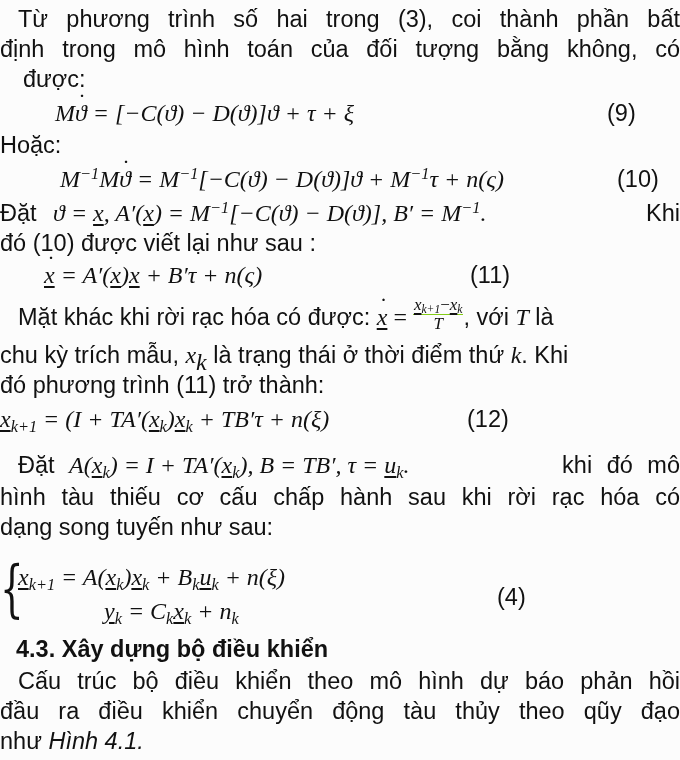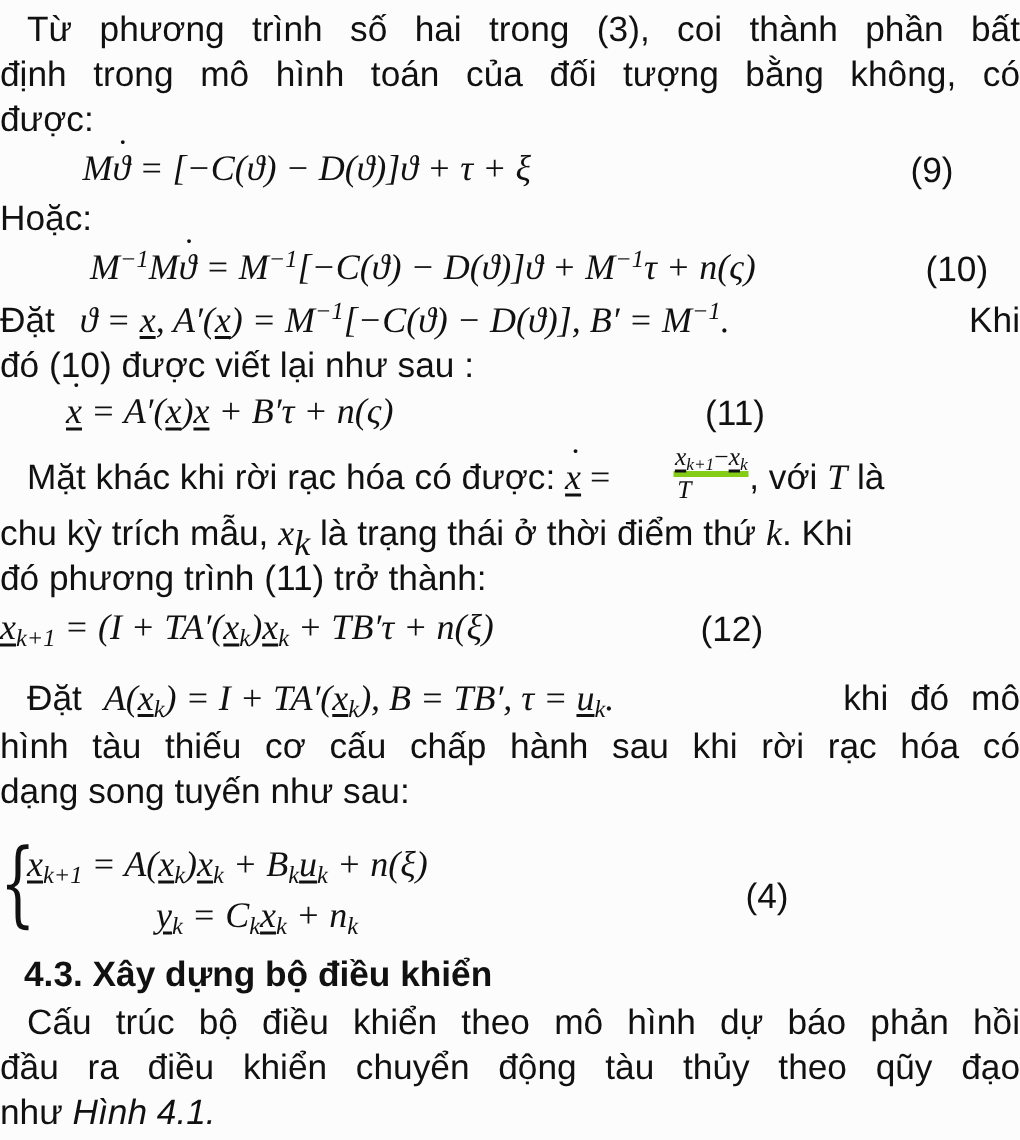--- a/index.html
+++ b/index.html
@@ -14,40 +14,40 @@
   .line { position: absolute; left: 0; white-space: nowrap; line-height: 30px; }
   .indent { left: 18px; }
   .m { font-family: "Liberation Serif", "DejaVu Serif", serif; font-style: italic; font-size: 24px; }
   .mi { font-family: "Liberation Serif", "DejaVu Serif", serif; font-style: normal; }
   .u { text-decoration: underline; text-decoration-thickness: 1.5px; text-underline-offset: 3px; }
   sub { font-size: 0.68em; vertical-align: -0.3em; line-height: 0; }
   sup { font-size: 0.68em; vertical-align: 0.5em; line-height: 0; }
   .eqnum { position: absolute; font-family: "Liberation Sans", sans-serif; font-style: normal; font-size: 23.5px; }
   .just { text-align: justify; text-align-last: justify; width: 680px; }
   .frac { display: inline-block; vertical-align: middle; text-align: center; font-size: 17px; line-height: 18px; position: relative; top: -4px; }
-  .frac .num { display: block; border-bottom: 4px solid #84cc16; padding: 0 1px; margin-left: 36px; }
+  .frac .num { display: block; border-bottom: 1px solid #84cc16; padding: 0 1px; }
   .frac .den { display: block; }
   .brace { position: absolute; font-family: "DejaVu Serif", serif; font-size: 62px; line-height: 62px; transform: scaleX(0.6); transform-origin: left; }
   .heading { font-weight: bold; }
   .it { font-style: italic; }
   .dot { position: relative; }
   .dot::before { content: "\02D9"; position: absolute; left: 0.12em; top: -0.55em; font-style: normal; }
 </style>
 </head>
 <body>
 
 <div class="page">
 
   <div class="line indent" style="top:4px;width:662px;">
     <span class="just" style="display:block;width:662px;">Từ phương trình số hai trong (3), coi thành phần bất</span>
   </div>
   <div class="line" style="top:34px;width:680px;">
     <span class="just" style="display:block;">định trong mô hình toán của đối tượng bằng không, có</span>
   </div>
-  <div class="line" style="top:64px;">được:</div>
+  <div class="line" style="top:64px;padding-left:23px;">được:</div>
 
   <div class="line m" style="top:98px;left:55px;">
     <span>M</span><span class="dot">ϑ</span><span> = [−C(ϑ) − D(ϑ)]ϑ + τ + ξ</span>
   </div>
   <div class="eqnum" style="top:98px;left:607px;line-height:30px;">(9)</div>
 
   <div class="line" style="top:130px;">Hoặc:</div>
 
   <div class="line m" style="top:164px;left:16px;padding-left:44px;">
     <span>M</span><sup>−1</sup><span>M</span><span class="dot">ϑ</span><span> = M</span><sup>−1</sup><span>[−C(ϑ) − D(ϑ)]ϑ + M</span><sup>−1</sup><span>τ + n(ς)</span>

